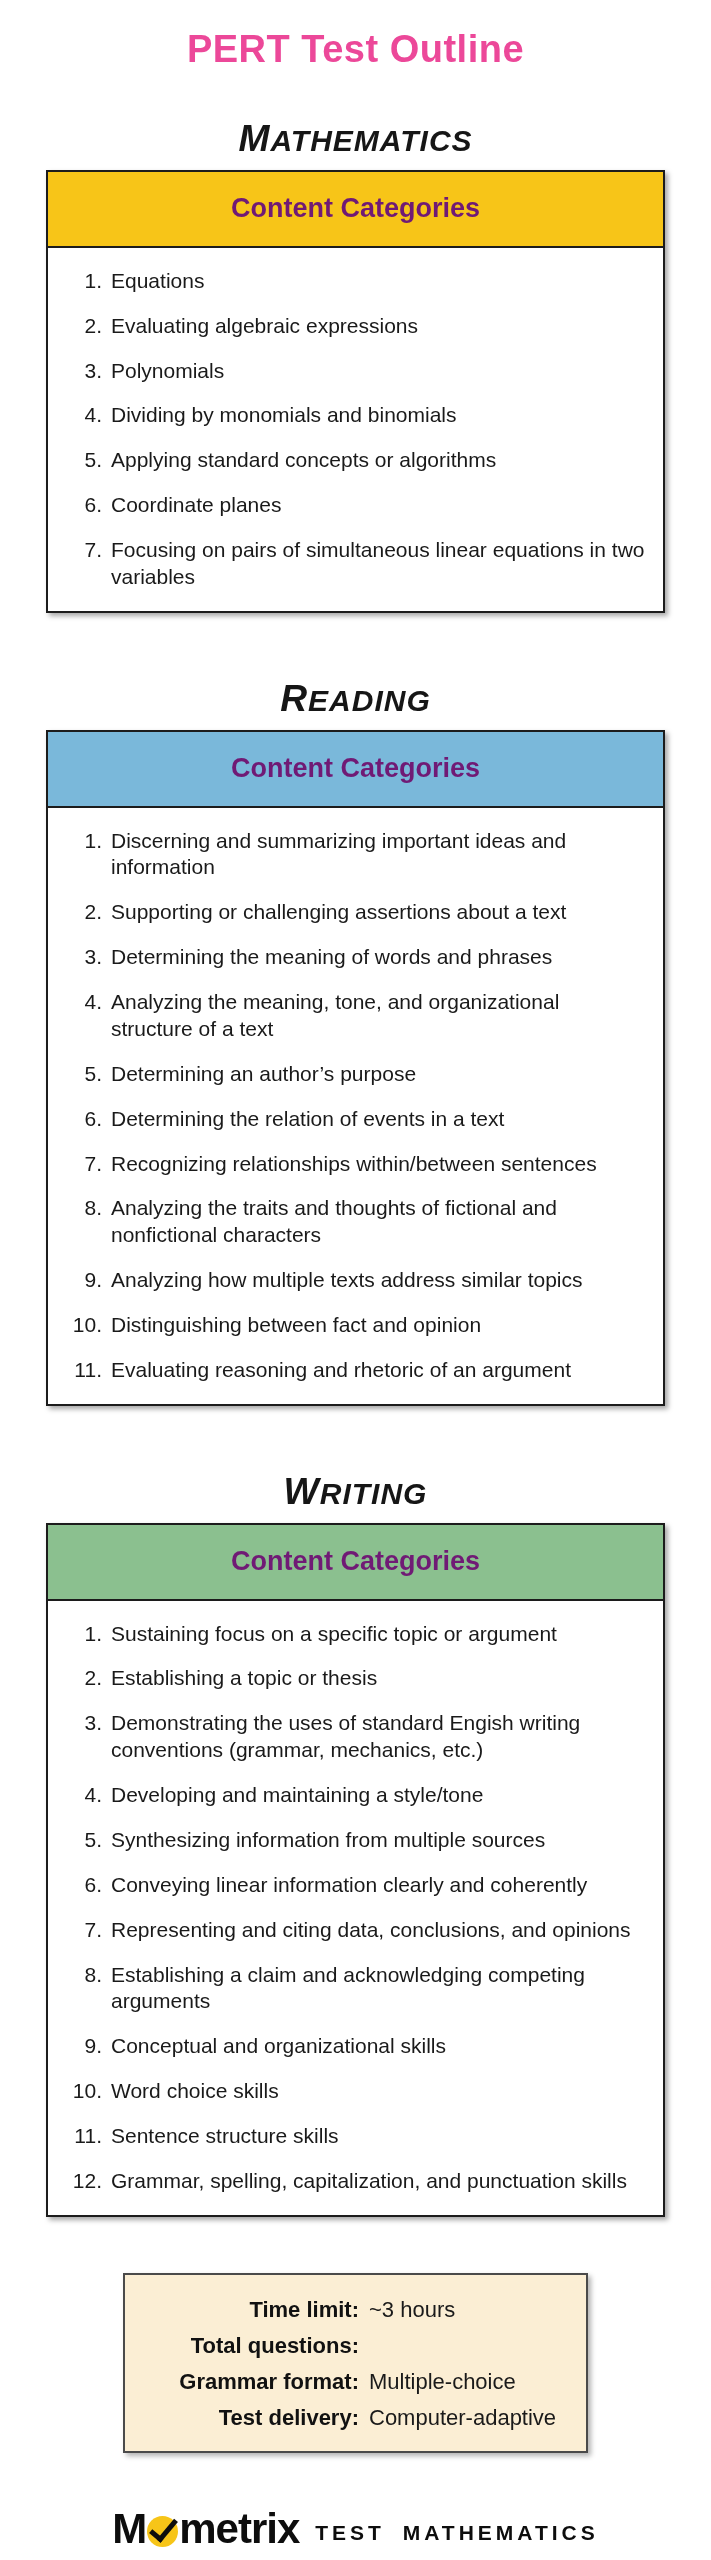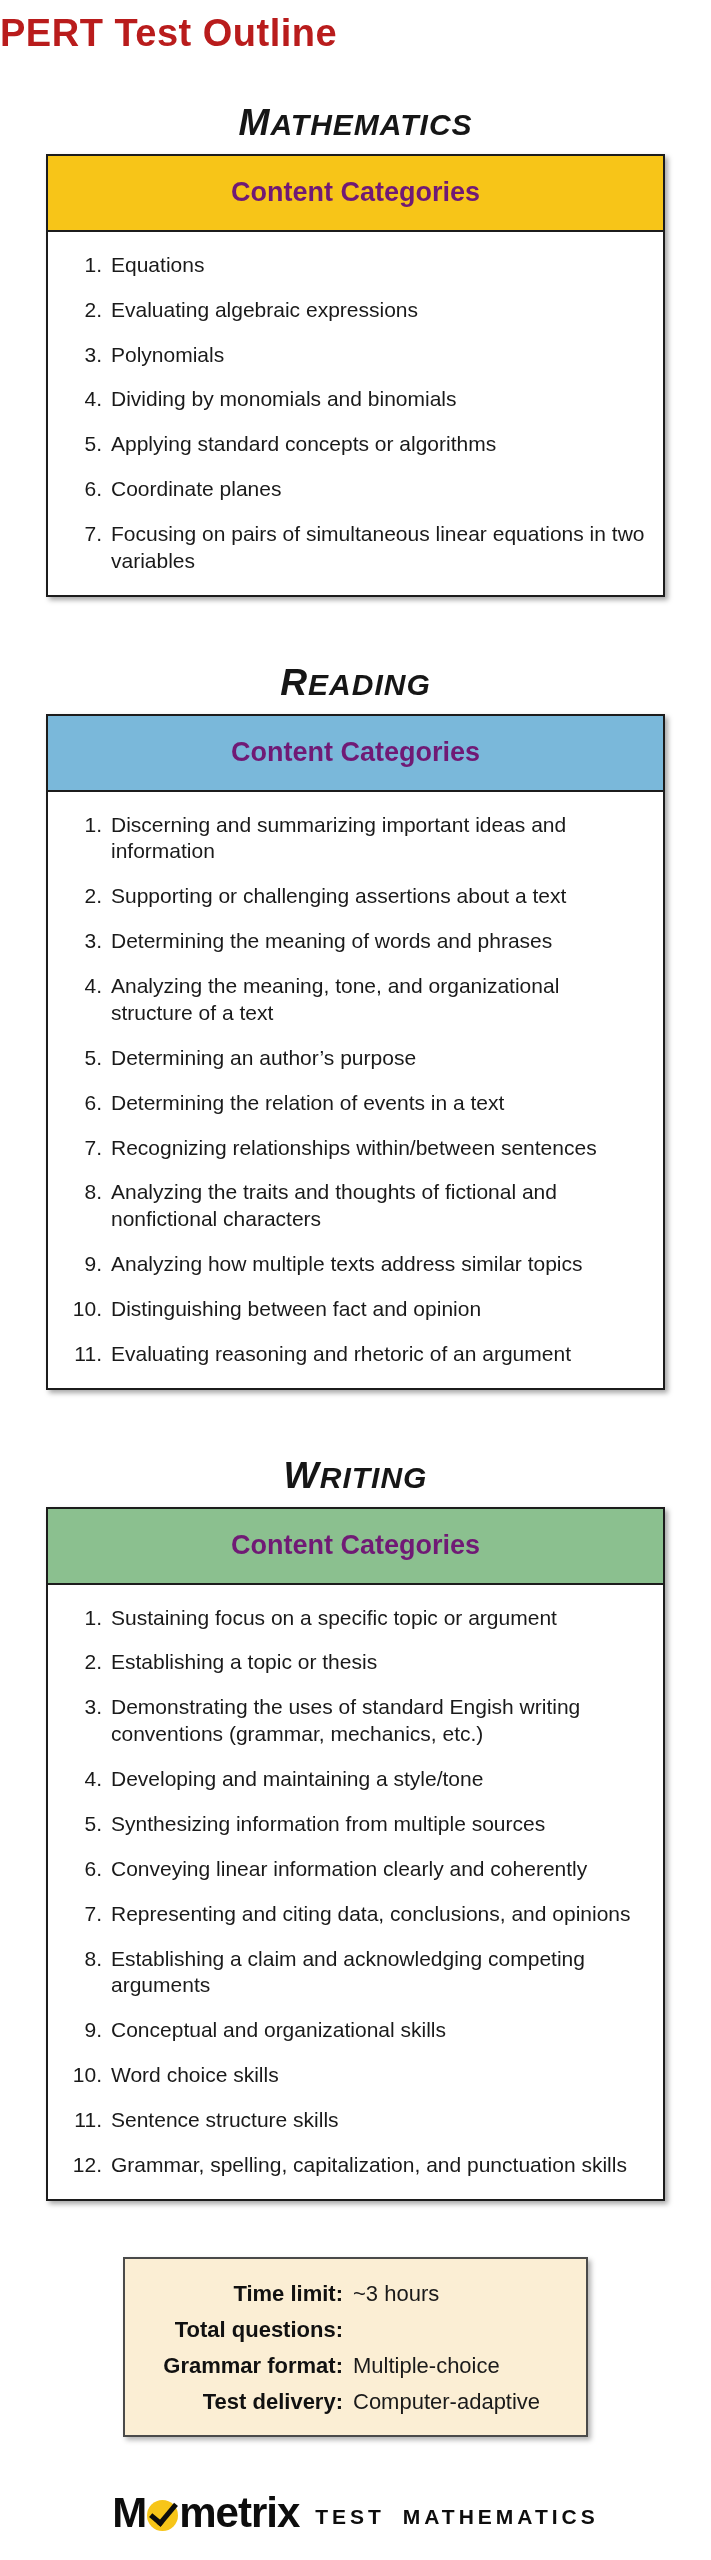--- a/index.html
+++ b/index.html
@@ -6,25 +6,25 @@
   html, body { background: #ffffff; }
   body {
     width: 711px;
     height: 2560px;
     margin: 0 auto;
     font-family: "Liberation Sans", "DejaVu Sans", sans-serif;
     color: #1a1a1a;
     overflow: hidden;
   }
   .page-title {
-    text-align: left;
+    text-align: center;
     font-size: 38px;
     font-weight: 700;
-    color: #b91c1c;
-    padding-top: 12px;
+    color: #ec4899;
+    padding-top: 28px;
     letter-spacing: 0.5px;
   }
   .section-heading {
     text-align: center;
     font-style: italic;
     font-size: 30px;
     font-weight: 600;
     letter-spacing: 1px;
     color: #161616;
     margin-top: 64px;
@@ -62,21 +62,21 @@
     margin-bottom: 18px;
   }
   .item:last-child { margin-bottom: 2px; }
   .num { text-align: right; }
   .info-box {
     width: 465px;
     margin: 56px auto 0 auto;
     background: #FBEED4;
     border: 2px solid #4a4a4a;
     box-shadow: 3px 3px 5px rgba(0,0,0,0.3);
-    padding: 17px 0 15px 0;
+    padding: 17px 0 15px 16px;
   }
   .info-row {
     display: grid;
     grid-template-columns: 218px 1fr;
     column-gap: 10px;
     font-size: 22px;
     line-height: 36px;
   }
   .info-label { font-weight: 700; text-align: right; color: #111; }
   .info-value { text-align: left; }

